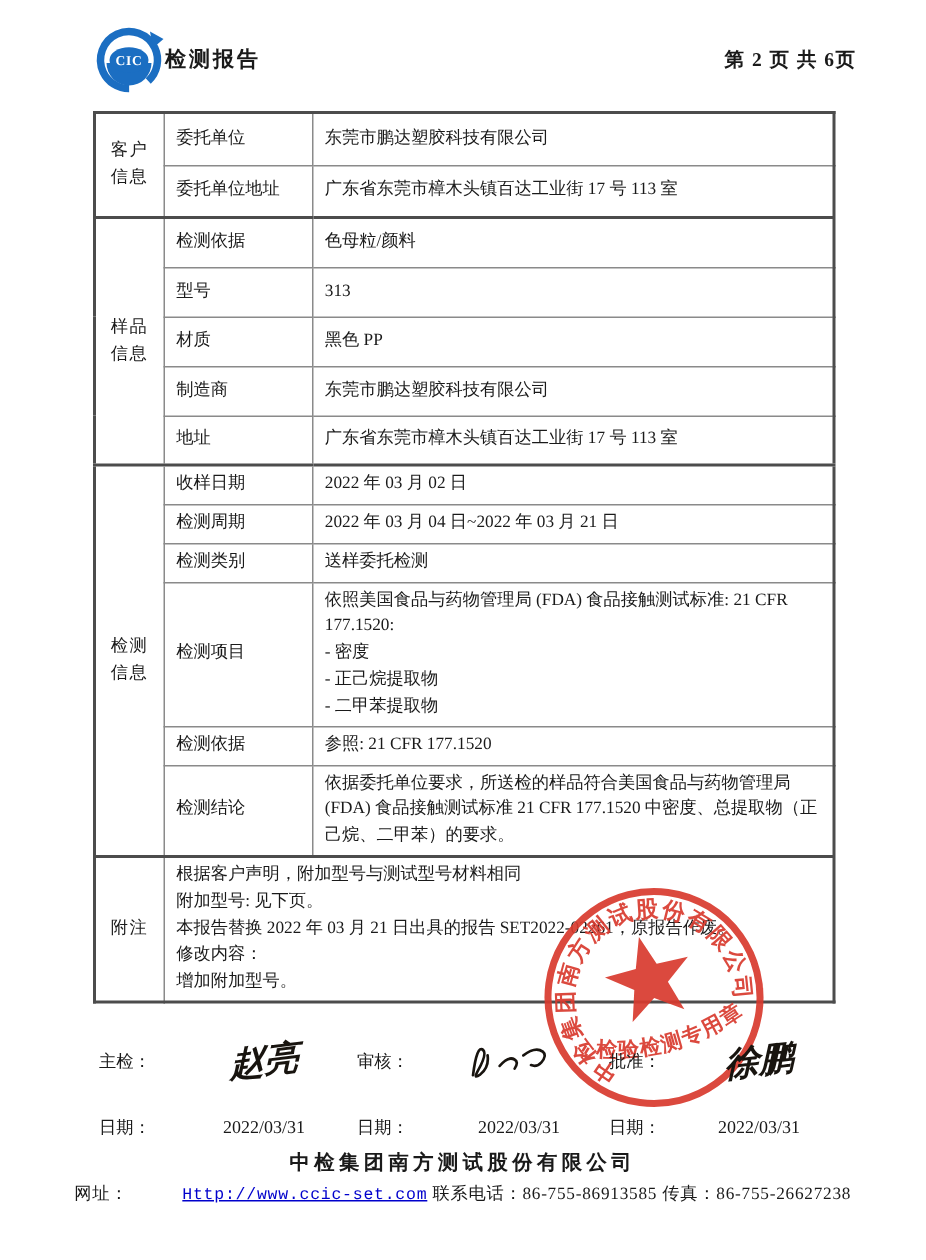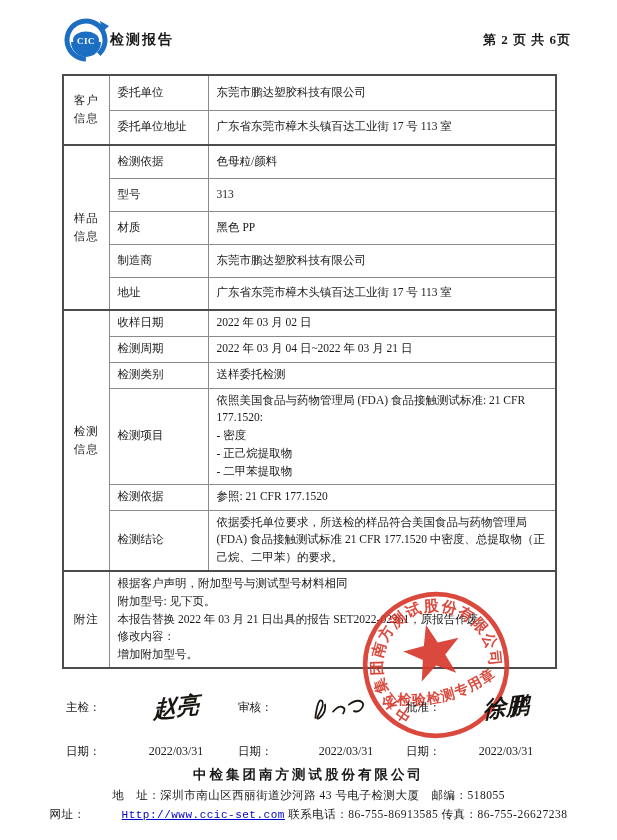--- a/index.html
+++ b/index.html
@@ -225,20 +225,19 @@
       </div>
       <div class="sig-row date-row">
         <span class="sig-label">日期：</span>
         <span class="sig-date">2022/03/31</span>
       </div>
     </div>
   </div>
 
   <div class="footer">
     <div class="foot-company">中检集团南方测试股份有限公司</div>
-    <div class="foot-line">地　址：深圳市南山区西丽街道沙河路 43 号电子检测大厦　邮编：518055</div>
     <div class="foot-line">
       <span>网址：</span><a class="foot-link" href="#">Http://www.ccic-set.com</a>
       <span>联系电话：86-755-86913585 传真：86-755-26627238</span>
     </div>
   </div>
 
 </div>
 
 </body></html>

